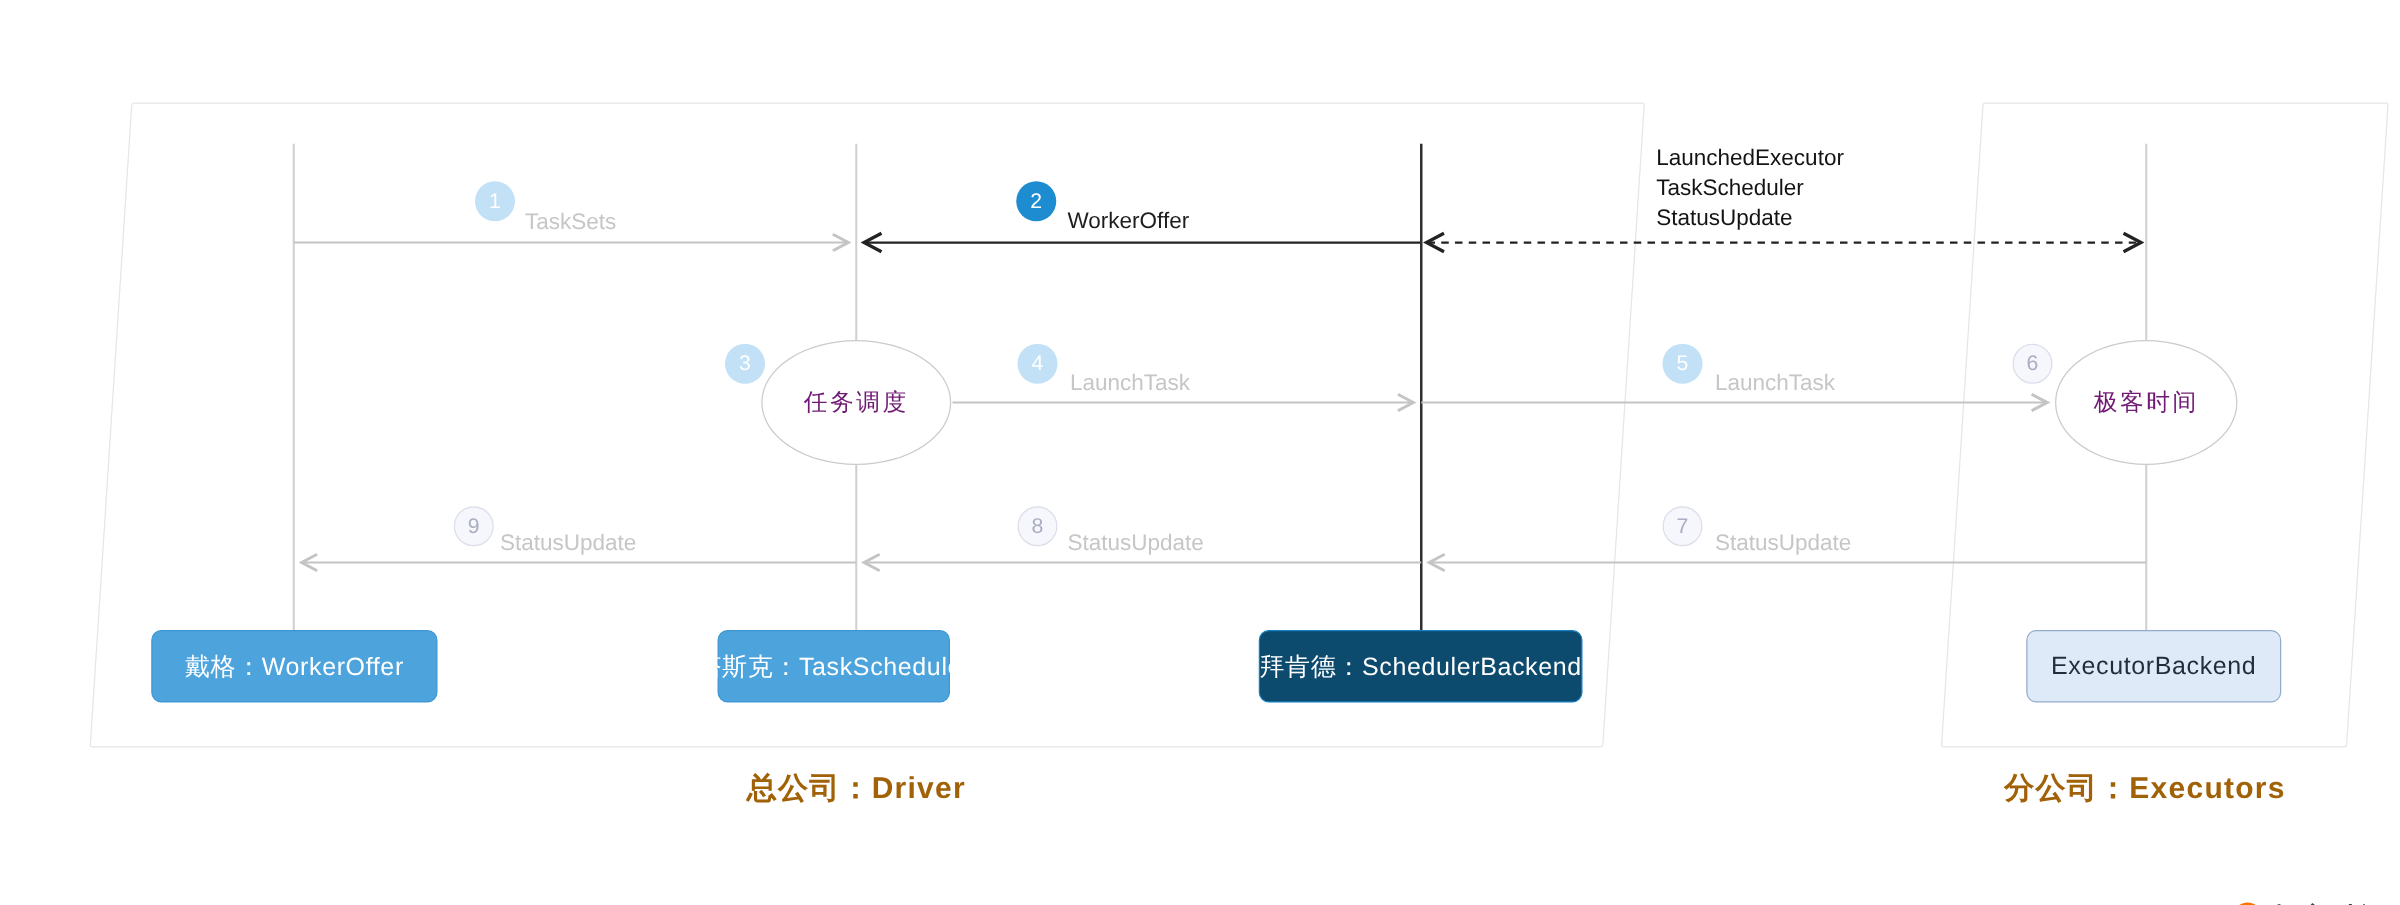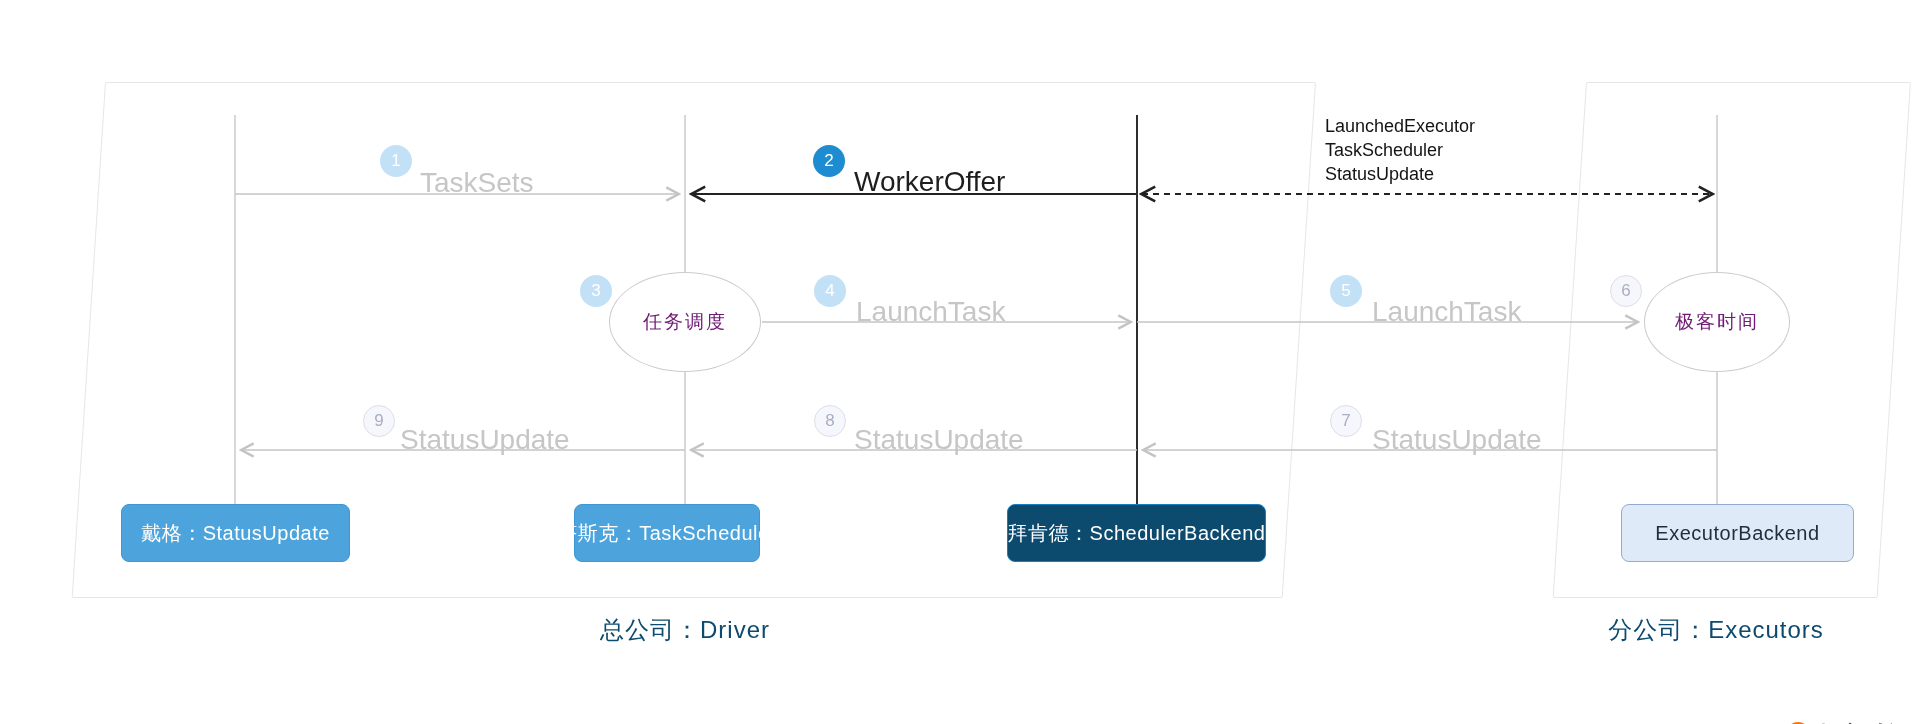--- a/index.html
+++ b/index.html
@@ -32,41 +32,41 @@
   .step-circle {
     position:absolute;
     width:32px; height:32px; border-radius:50%;
     display:flex; align-items:center; justify-content:center;
     font-size:17px; z-index:4;
   }
   .step-blue   { background:#C3E1F6; color:#FFFFFF; }
   .step-active { background:#1E8CD0; color:#FFFFFF; }
   .step-gray   { background:#F6F7FC; color:#A9AEC2; border:1px solid #DCDEEA; }
   .msg-label {
-    position:absolute; font-size:28px; color:#C6C6C6;
+    position:absolute; font-size:18px; color:#C6C6C6;
     white-space:nowrap; z-index:3;
   }
   .msg-label.active { color:#1E1E1E;text-align:center; }
   .dashed-labels {
     position:absolute; 
     font-size:18px; line-height:24px; color:#141414;
     z-index:3;
   }
   .node-btn {
     position:absolute; height:58px; border-radius:8px;
     display:flex; align-items:center; justify-content:center;
     font-size:20px; color:#FFFFFF; letter-spacing:0.5px;
     z-index:3; white-space:nowrap;
   }
   .node-blue  { background:#4DA4DC; border:1px solid #3E97D3; }
   .node-dark  { background:#0c4a6e; border:1px solid #167FC4; }
   .node-light { background:#DFEAF8; border:1.5px solid #93ACCD; color:#1F2D3D; }
   .group-caption {
     position:absolute; width:300px; text-align:center;
-    font-size:24px; color:#0c4a6e; letter-spacing:1px; z-index:2;
+    font-size:24px; color:#a16207; letter-spacing:1px; z-index:2;font-weight:bold;
   }
   .logo {
     position:absolute; right:10px; top:720px;
     display:flex; align-items:center; gap:7px; z-index:5;
   }
   .logo-text { font-size:21px; color:#3F3F3F; font-weight:600; letter-spacing:2px; }
 </style>
 </head>
 <body>
 
@@ -118,24 +118,24 @@
 <div class="msg-label" style="left:1372px;top:424px">StatusUpdate</div>
 <div class="msg-label" style="left:854px;top:424px">StatusUpdate</div>
 <div class="msg-label" style="left:400px;top:424px">StatusUpdate</div>
 
 <div class="dashed-labels" style="left:1325px;top:114px;width:220px">
   <div>LaunchedExecutor</div>
   <div>TaskScheduler</div>
   <div>StatusUpdate</div>
 </div>
 
-<div class="node-btn node-blue" style="left:121px;top:504px;width:229px">戴格：StatusUpdate</div>
+<div class="node-btn node-blue" style="left:121px;top:504px;width:229px">戴格：WorkerOffer</div>
 <div class="node-btn node-blue" style="left:574px;top:504px;width:186px">塔斯克：TaskScheduler</div>
 <div class="node-btn node-dark" style="left:1007px;top:504px;width:259px">拜肯德：SchedulerBackend</div>
-<div class="node-btn node-light" style="left:1621px;top:504px;width:233px">ExecutorBackend</div>
+<div class="node-btn node-light" style="left:1621px;top:504px;width:204px">ExecutorBackend</div>
 
 <div class="group-caption" style="left:535px;top:614px">总公司：Driver</div>
 <div class="group-caption" style="left:1566px;top:614px">分公司：Executors</div>
 
 <div class="logo">
   <span style="display:inline-flex">
     <svg width="26" height="26" viewBox="0 0 26 26">
       <path d="M13 1 C6.4 1 1 6.4 1 13 c0 3.6 1.6 6.8 4.1 9 L4 25 l4.5-1.2 C10 24.6 11.5 25 13 25 c6.6 0 12-5.4 12-12 S19.6 1 13 1 Z" fill="#FD7300"></path>
       <circle cx="13" cy="9.2" r="3.4" fill="#FFFFFF"></circle>
       <path d="M6.8 19.2 c0-3.5 2.8-5.8 6.2-5.8 s6.2 2.3 6.2 5.8" fill="#FFFFFF"></path>

